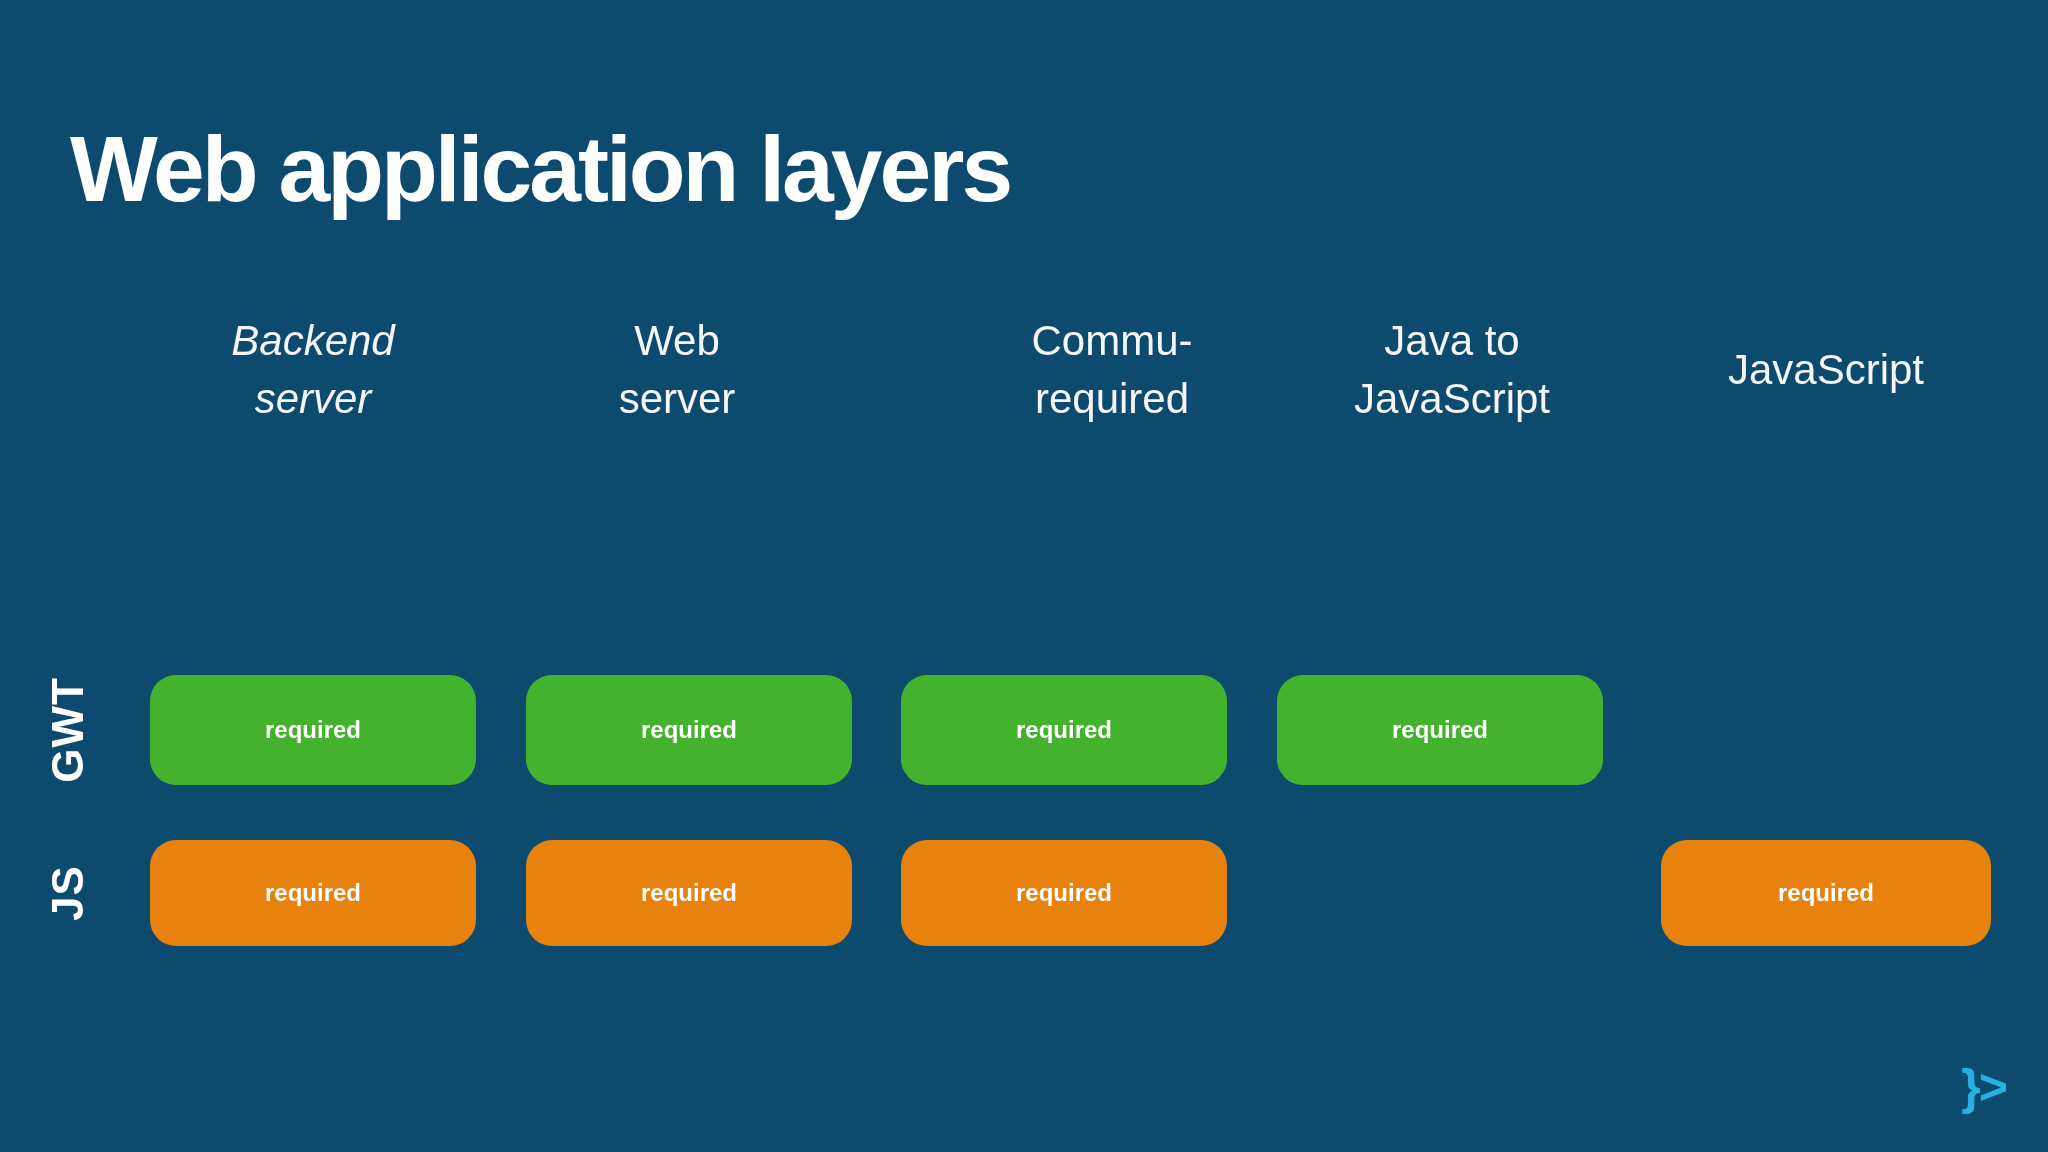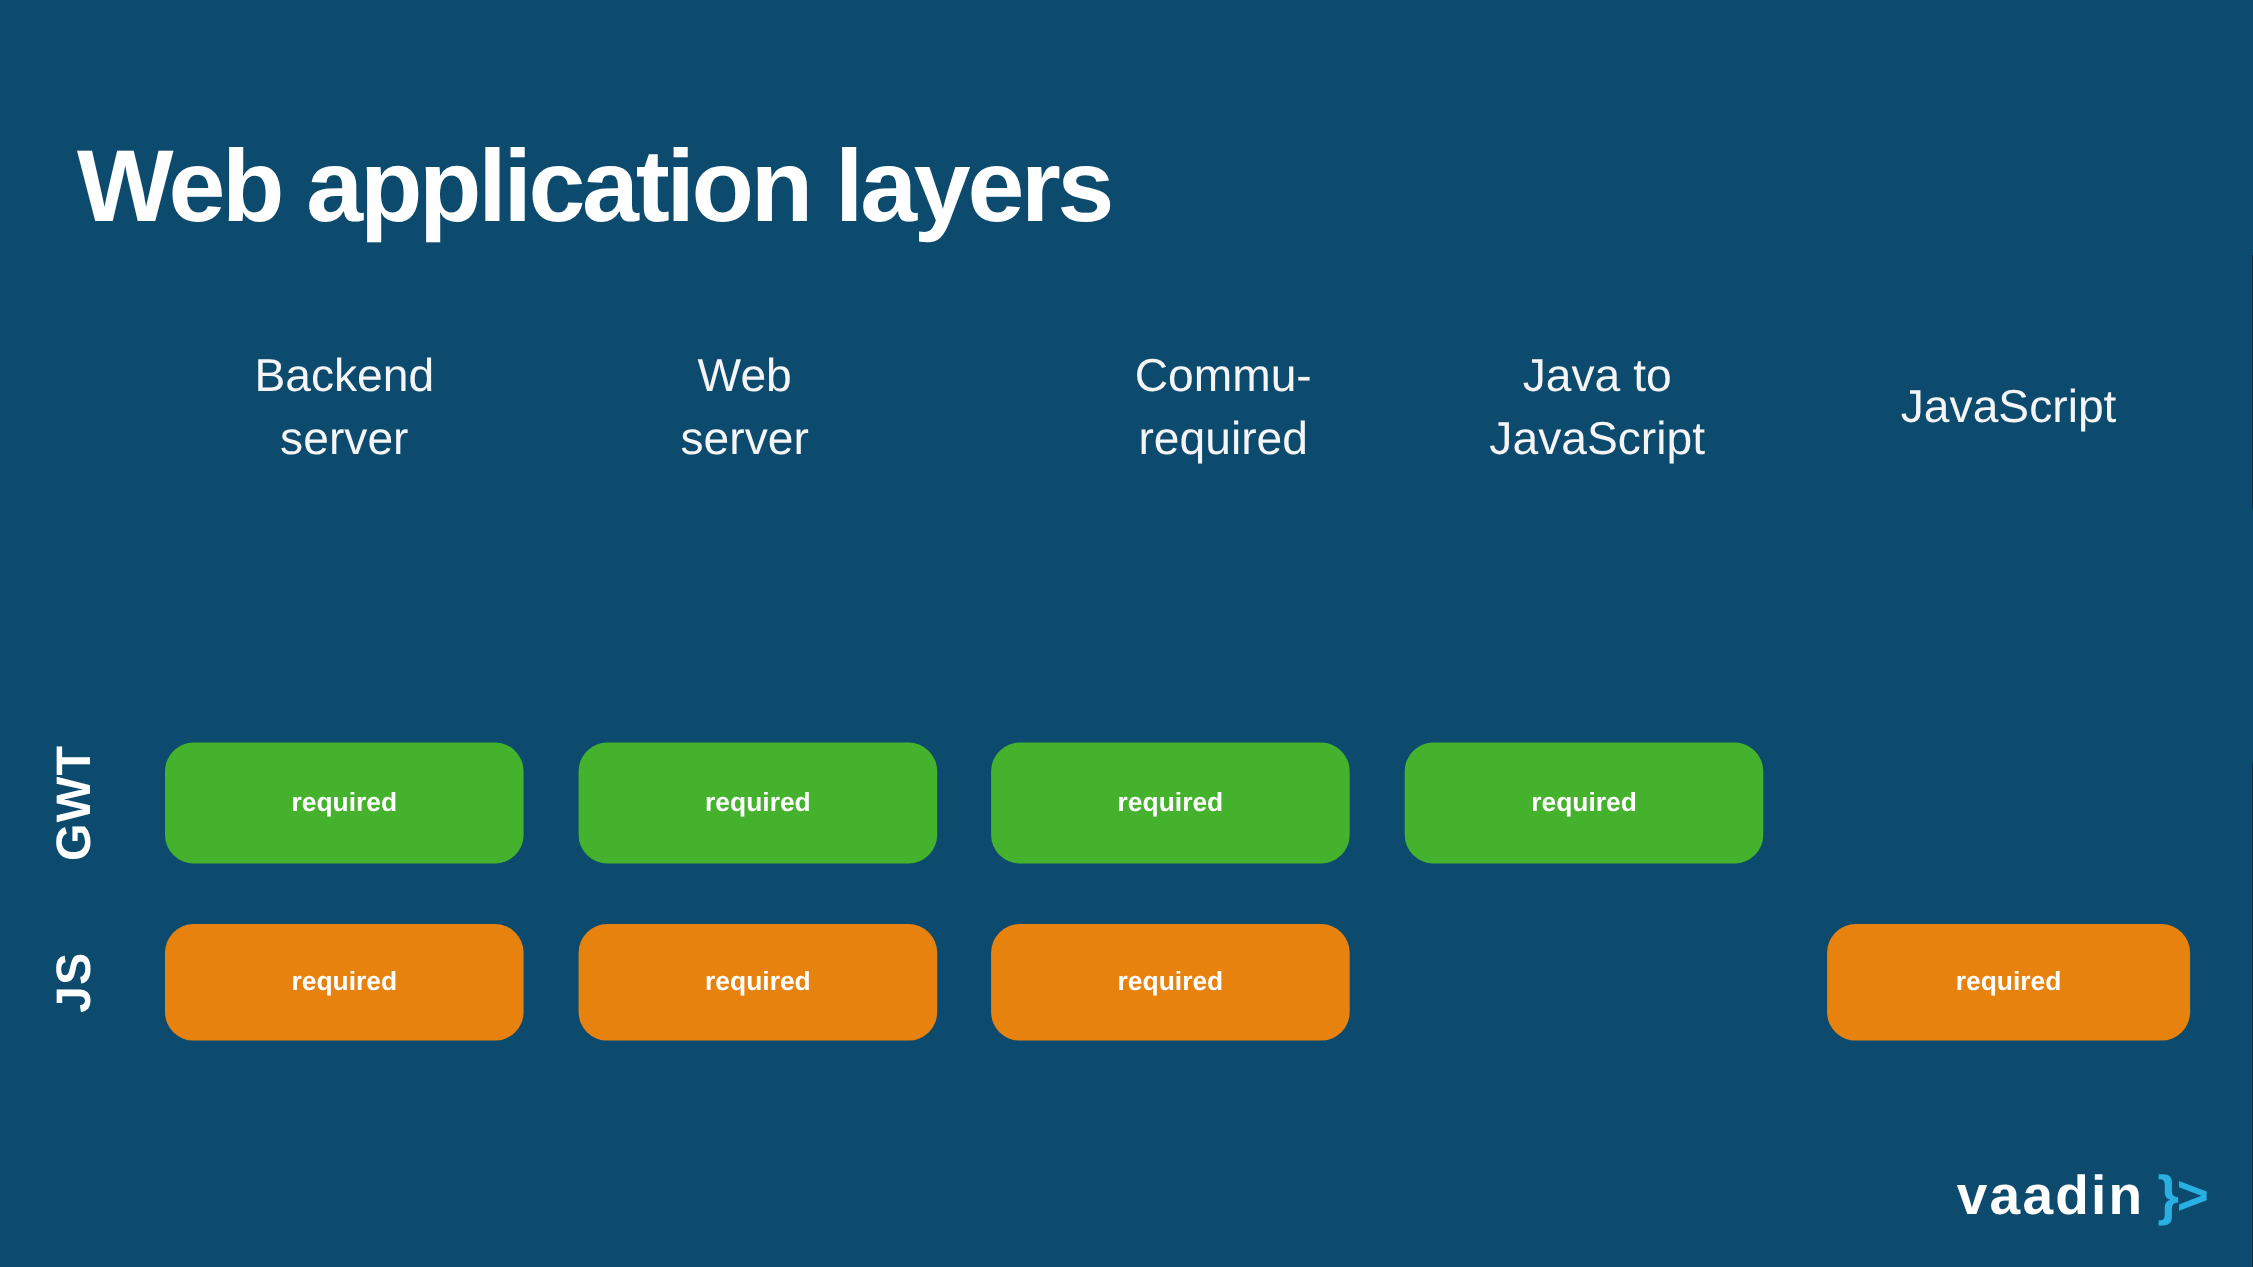--- a/index.html
+++ b/index.html
@@ -35,21 +35,21 @@
     display: flex;
     flex-direction: column;
     justify-content: center;
     align-items: center;
     text-align: center;
     font-size: 42px;
     line-height: 58px;
     font-weight: 400;
     color: #f5f5f5;
   }
-  .ch-c0 { left: 313px; }
+  .ch-c0 { left: 313px; font-style: italic; }
   .ch-c1 { left: 677px; }
   .ch-c2 { left: 1112px; }
   .ch-c3 { left: 1452px; }
   .ch-c4 { left: 1826px; }
   .row-label {
     position: absolute;
     transform: translate(-50%, -50%) rotate(-90deg);
     font-size: 44px;
     font-weight: 700;
     color: #ffffff;
@@ -141,17 +141,16 @@
   <div class="pill green r0 c2">required</div>
   <div class="pill green r0 c3">required</div>
 
   <div class="pill orange r1 c0">required</div>
   <div class="pill orange r1 c1">required</div>
   <div class="pill orange r1 c2">required</div>
 
   <div class="pill orange r1 c4">required</div>
 
   <div class="logo">
-    <span class="logo-text">vaadin</span>
     <span class="logo-symbol">}&gt;</span>
   </div>
 
 </div>
 
 </body></html>

